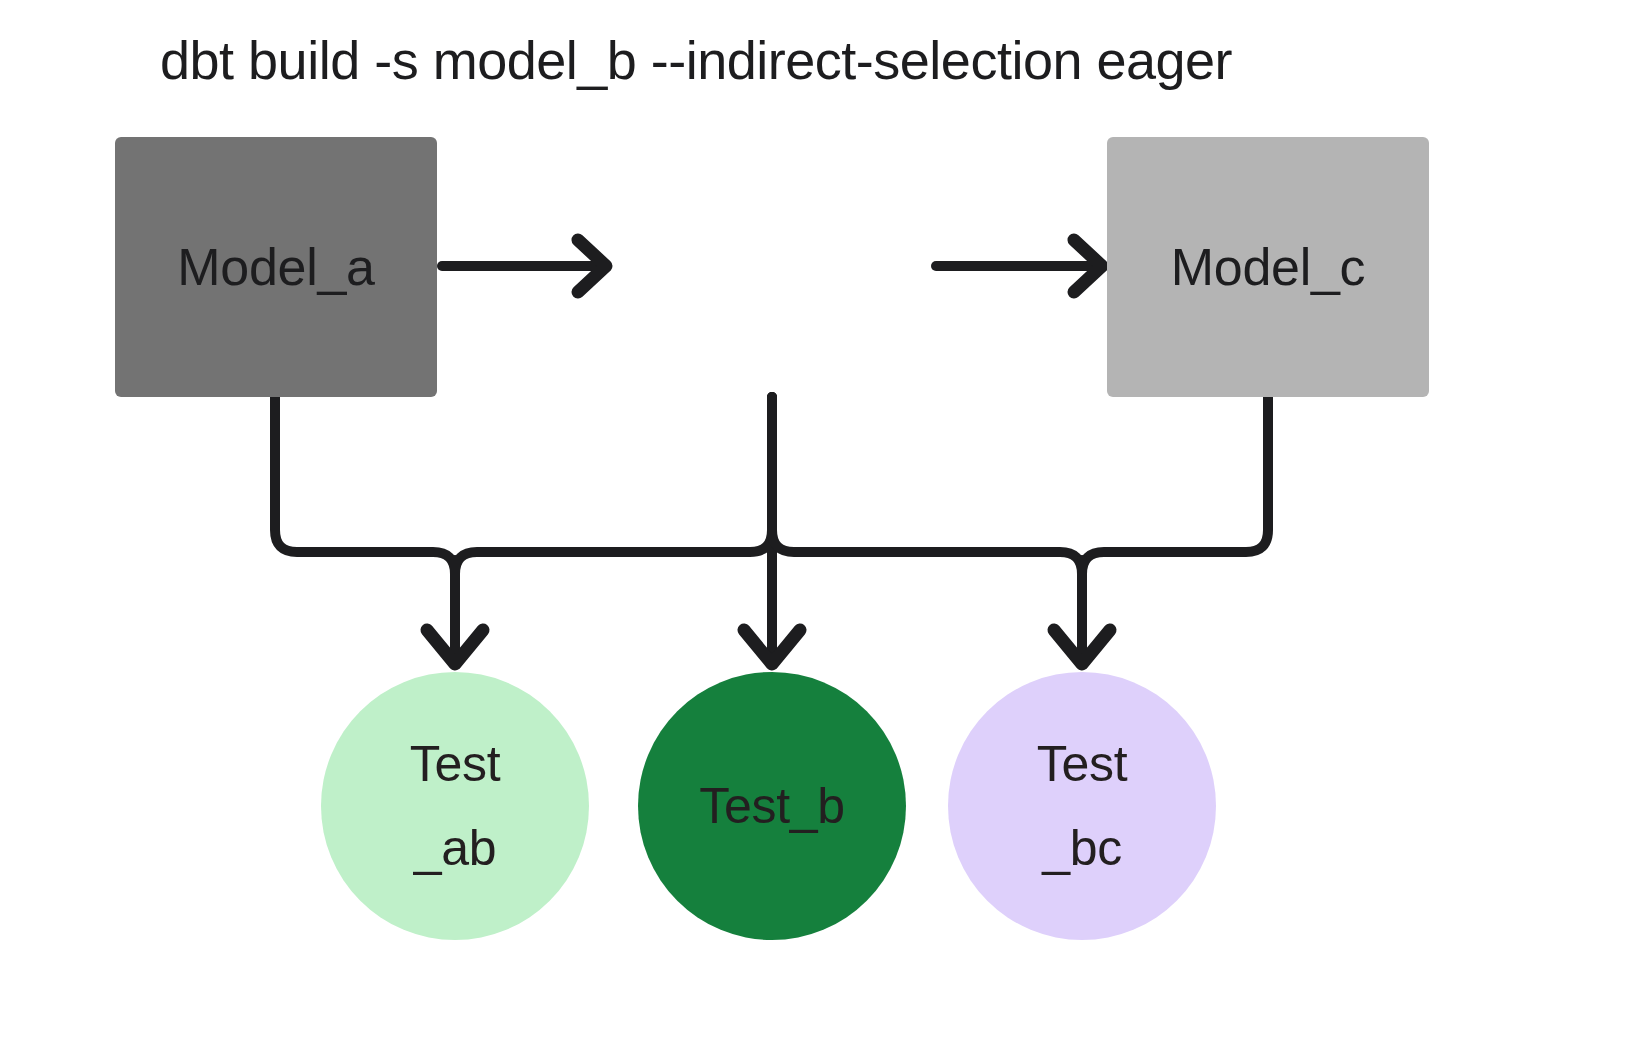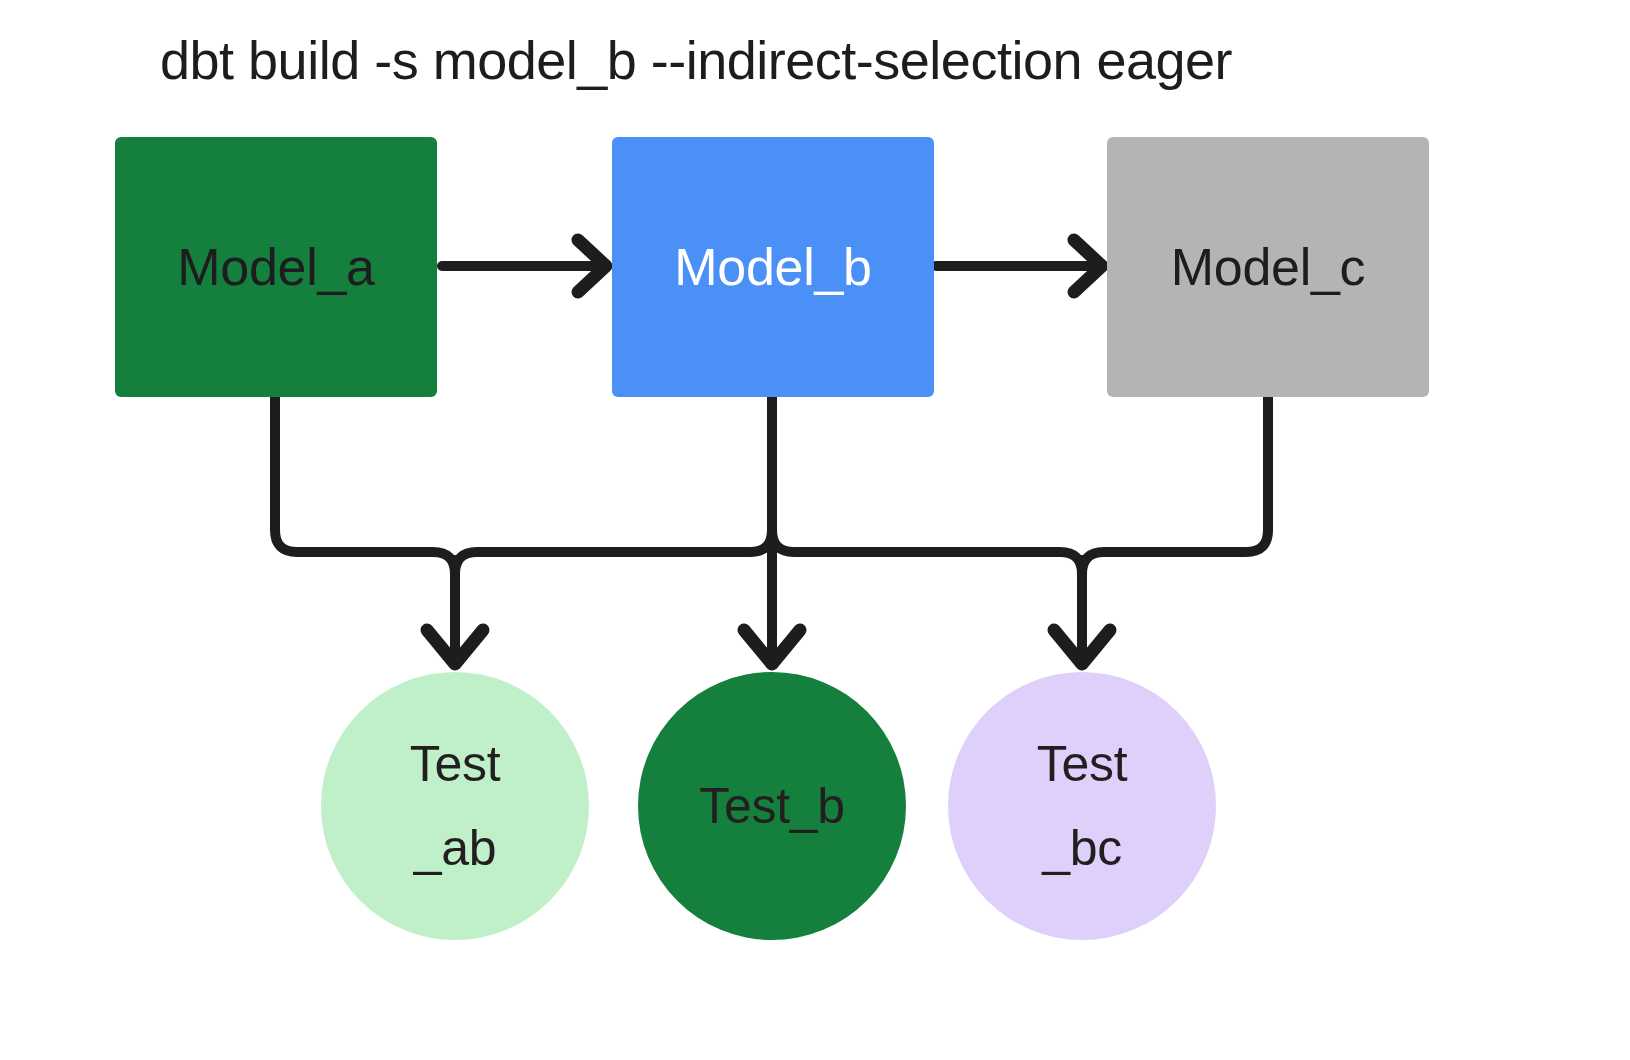--- a/index.html
+++ b/index.html
@@ -46,21 +46,21 @@
     align-items: center;
     justify-content: center;
     box-sizing: border-box;
   }
   .model-label {
     font-size: 52px;
     line-height: 58px;
     letter-spacing: -0.3px;
     text-align: center;
   }
-  .node-a { left: 115px;  top: 137px; background: #15803d; }
+  .node-a { left: 115px;  top: 137px; background: #737373; }
   .node-b { left: 612px;  top: 137px; background: #4a90f7; }
   .node-c { left: 1107px; top: 137px; background: #b4b4b4; justify-content: center; }
   .node-a .model-label,
   .node-c .model-label { color: #1d1d1f; }
   .node-b .model-label { color: #ffffff; }
 
   .test-node {
     position: absolute;
     width: 268px;
     height: 268px;
@@ -133,23 +133,20 @@
         <path d="M 1054 630 L 1082 664 L 1110 630" stroke-width="13"></path>
       </g>
 
     </g>
   </svg>
 
   <div class="model-node node-a">
     <span class="model-label">Model_a</span>
   </div>
 
-  <div class="model-node node-b">
-    <span class="model-label">Model_b</span>
-  </div>
 
   <div class="model-node node-c">
     <span class="model-label">Model_c</span>
   </div>
 
   <div class="test-node test-ab">
     <span class="test-label">Test
 _ab</span>
   </div>
 

